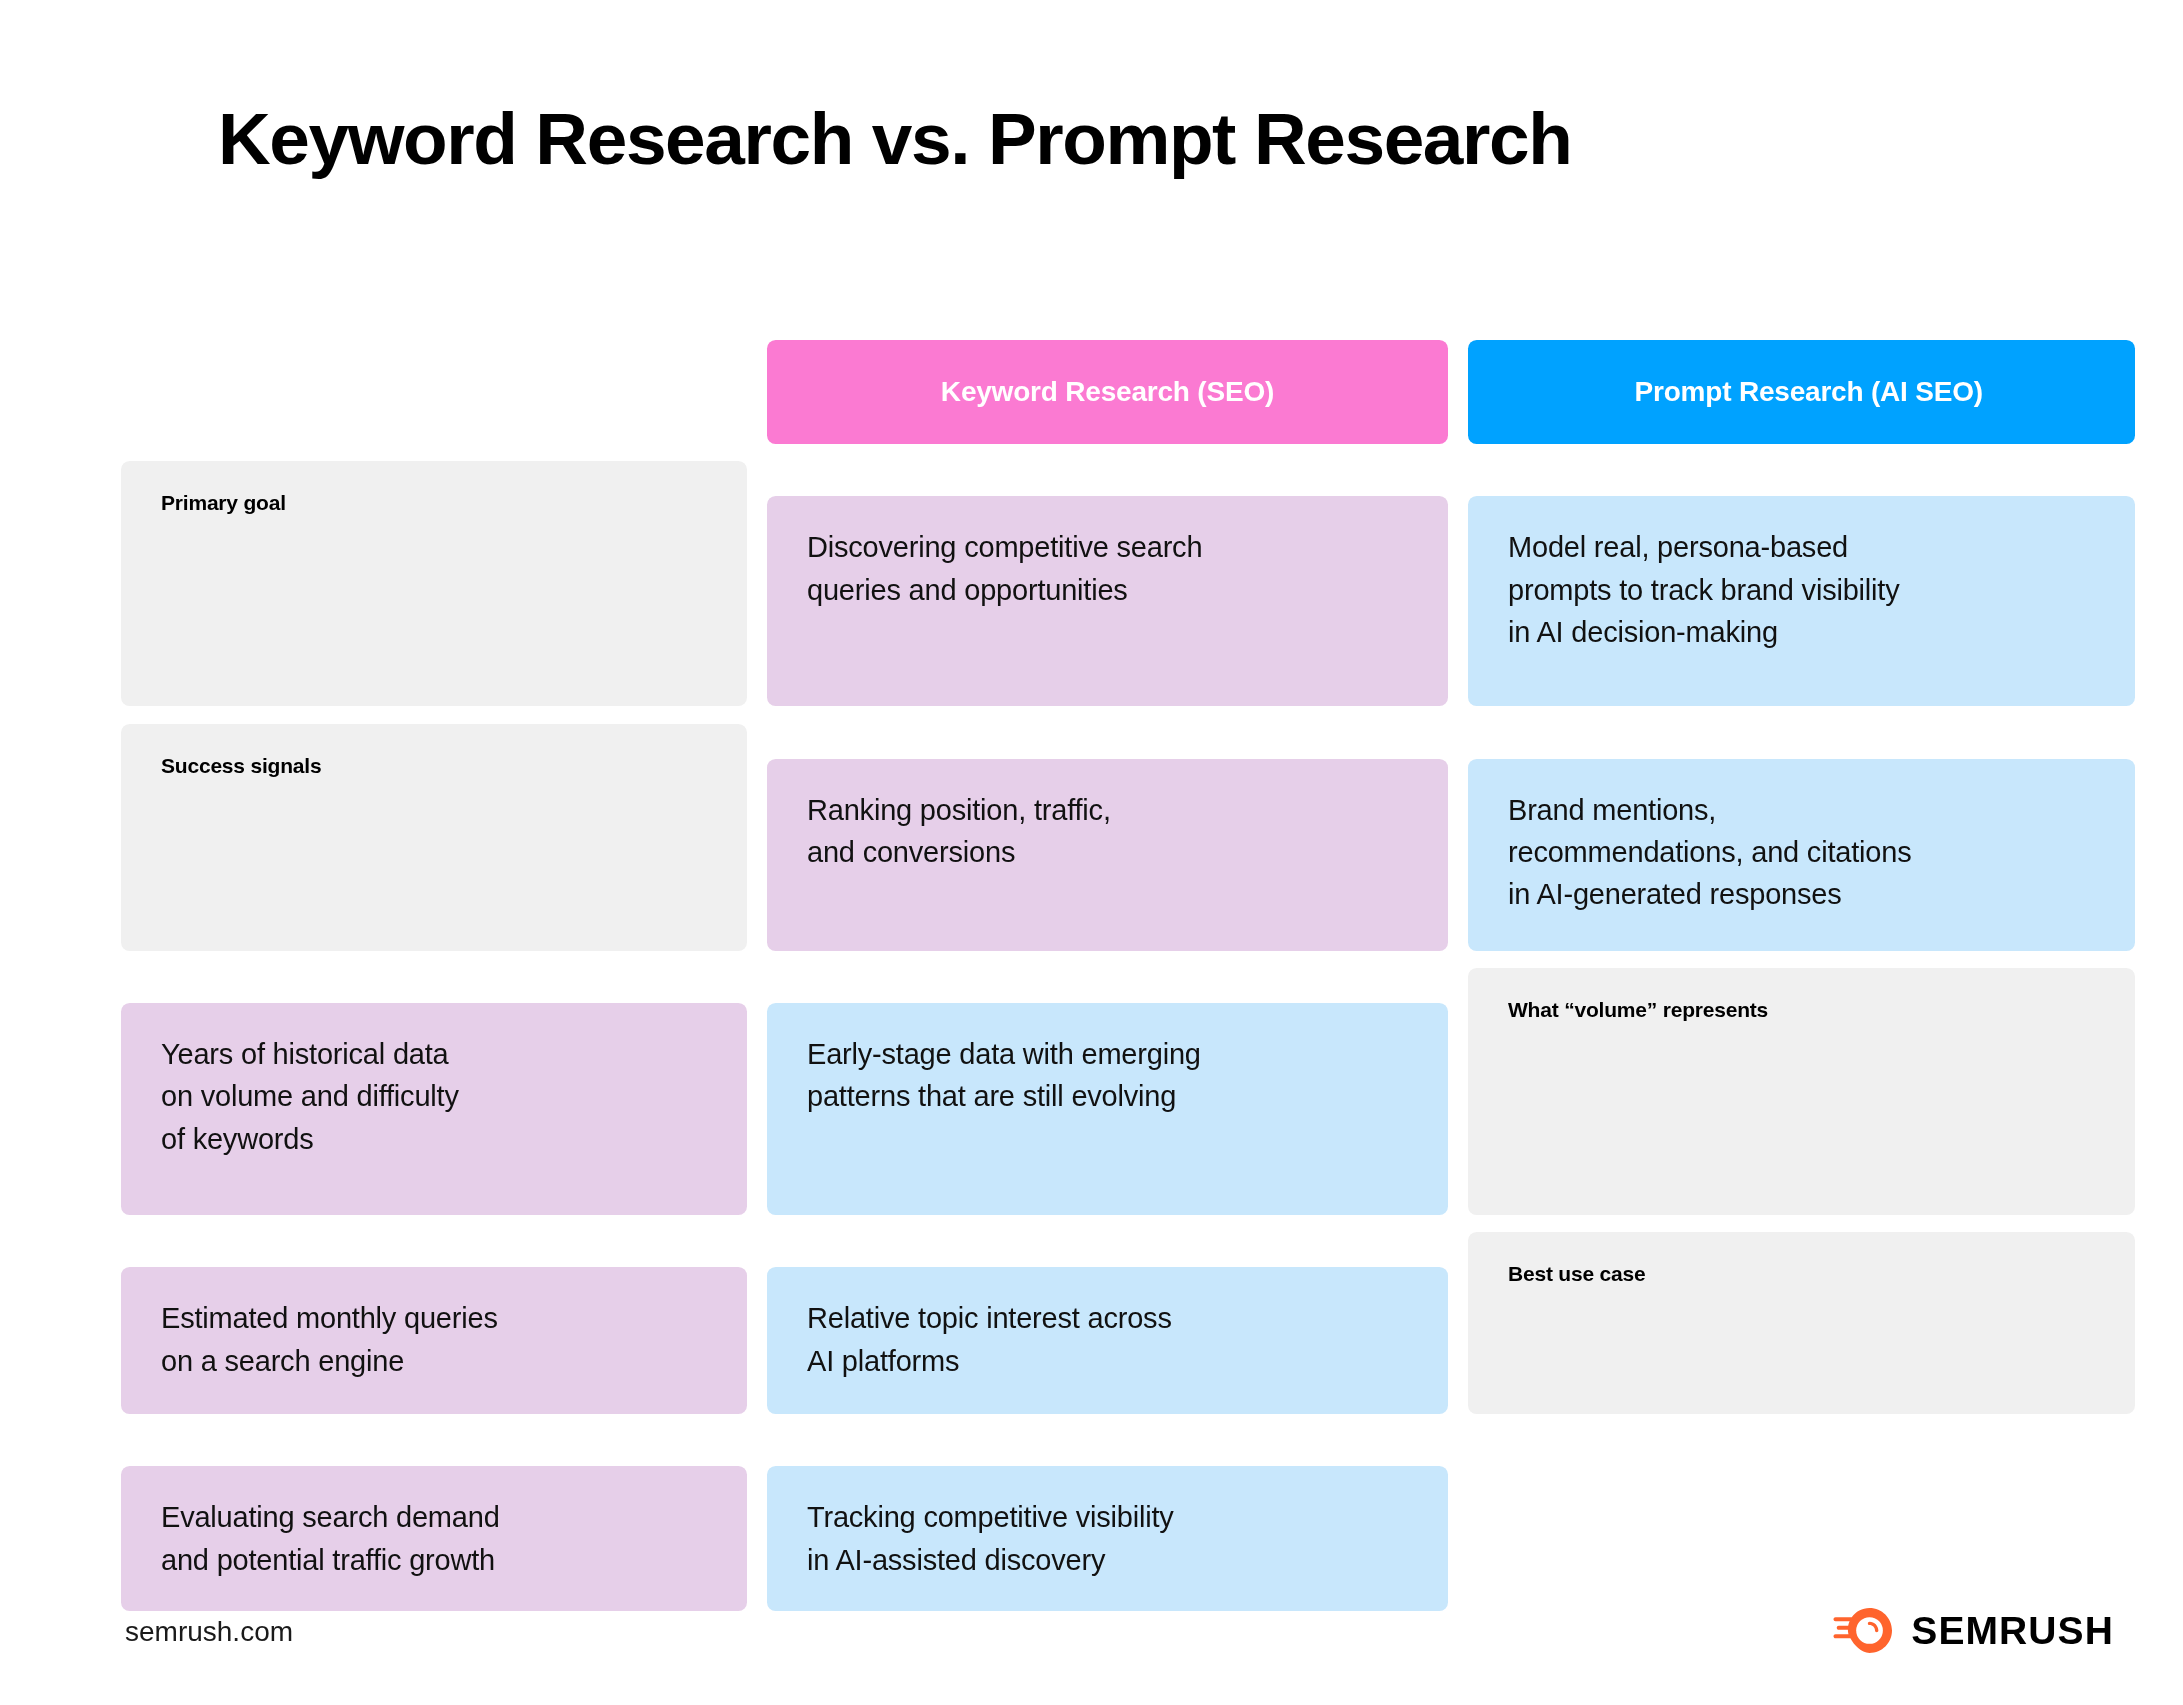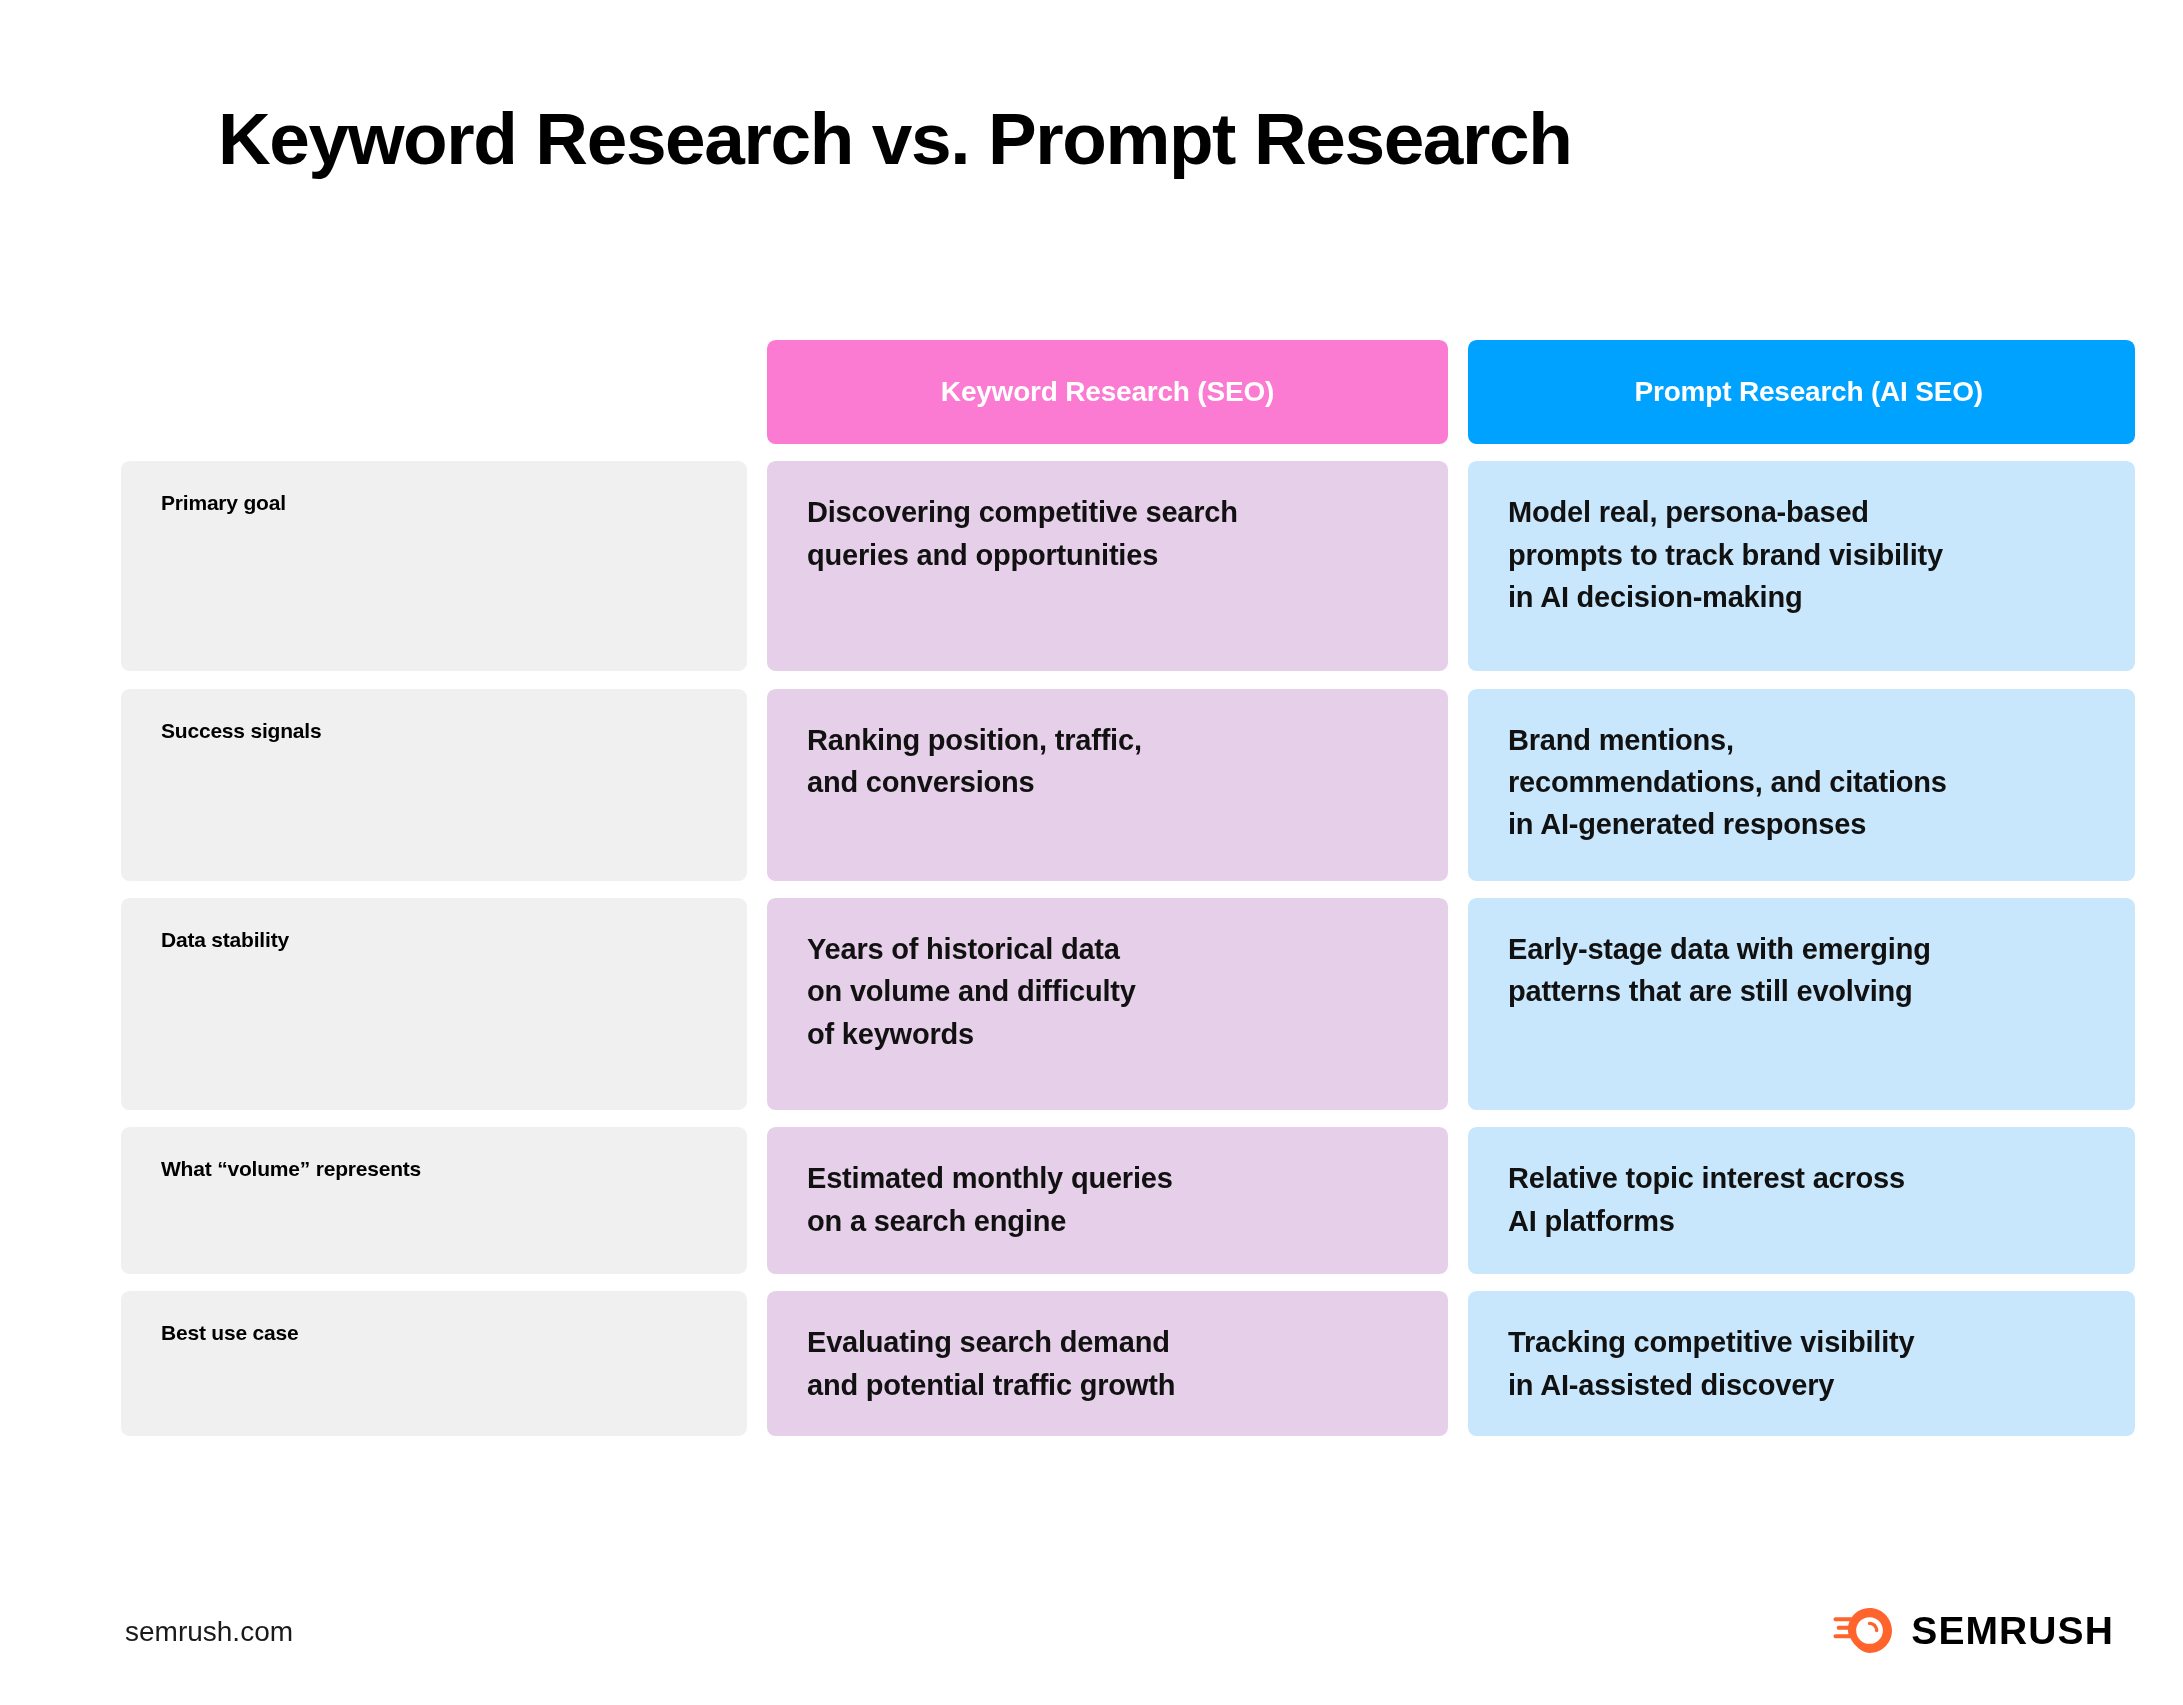--- a/index.html
+++ b/index.html
@@ -82,24 +82,25 @@
     font-weight: 700;
     color: #000000;
     letter-spacing: -0.2px;
     align-items: flex-start;
     padding-left: 40px;
   }
 
   
   .body-cell {
     font-size: 29px;
-    font-weight: 700;
+    font-weight: 400;
     color: #111111;
     line-height: 1.46;
     letter-spacing: -0.2px;
+    margin-top: 35px;
   }
   .body-pink { background: #e6cfe9; }
   .body-blue { background: #c8e7fc; }
 
   .cell-text { white-space: pre-line; }
 
   
   .r1 { min-height: 210px; }
   .r2 { min-height: 192px; }
   .r3 { min-height: 212px; }
@@ -169,23 +170,20 @@
     <div class="cell body-cell body-pink r2">
       <span class="cell-text">Ranking position, traffic,
 and conversions</span>
     </div>
     <div class="cell body-cell body-blue r2">
       <span class="cell-text">Brand mentions,
 recommendations, and citations
 in AI-generated responses</span>
     </div>
 
-    <div class="cell label-cell r3">
-      <span class="cell-text">Data stability</span>
-    </div>
     <div class="cell body-cell body-pink r3">
       <span class="cell-text">Years of historical data
 on volume and difficulty
 of keywords</span>
     </div>
     <div class="cell body-cell body-blue r3">
       <span class="cell-text">Early-stage data with emerging
 patterns that are still evolving</span>
     </div>
 

